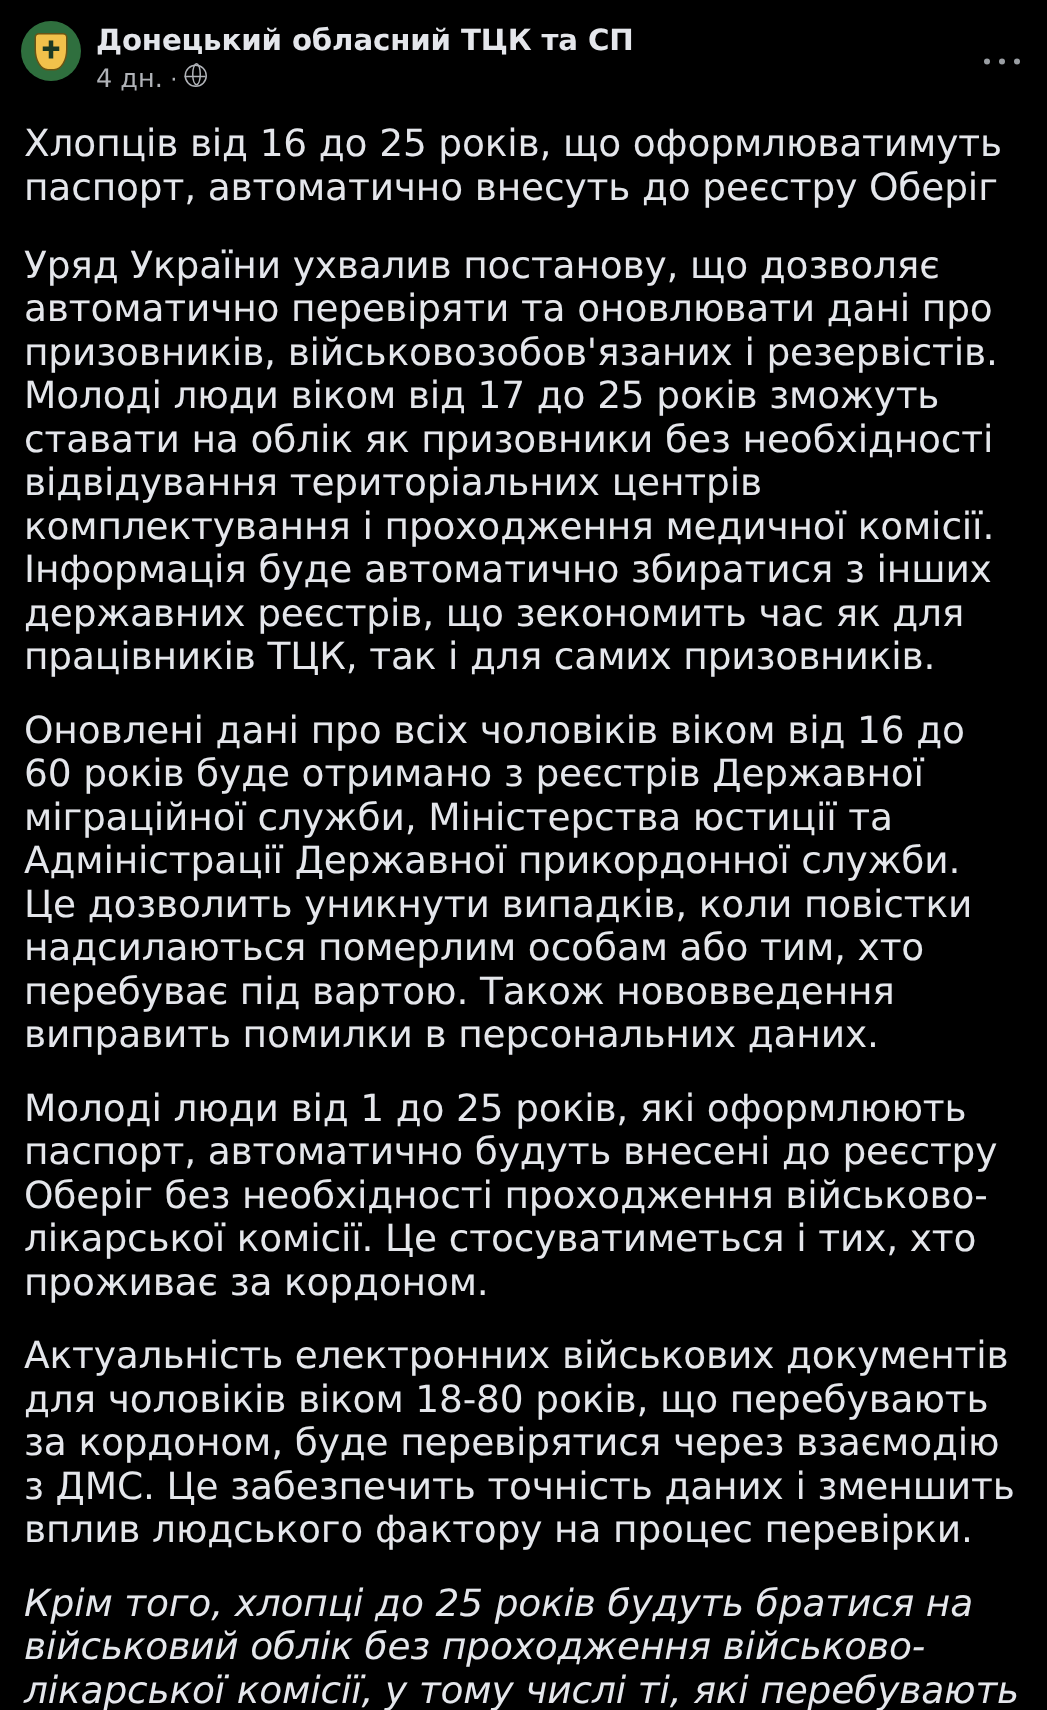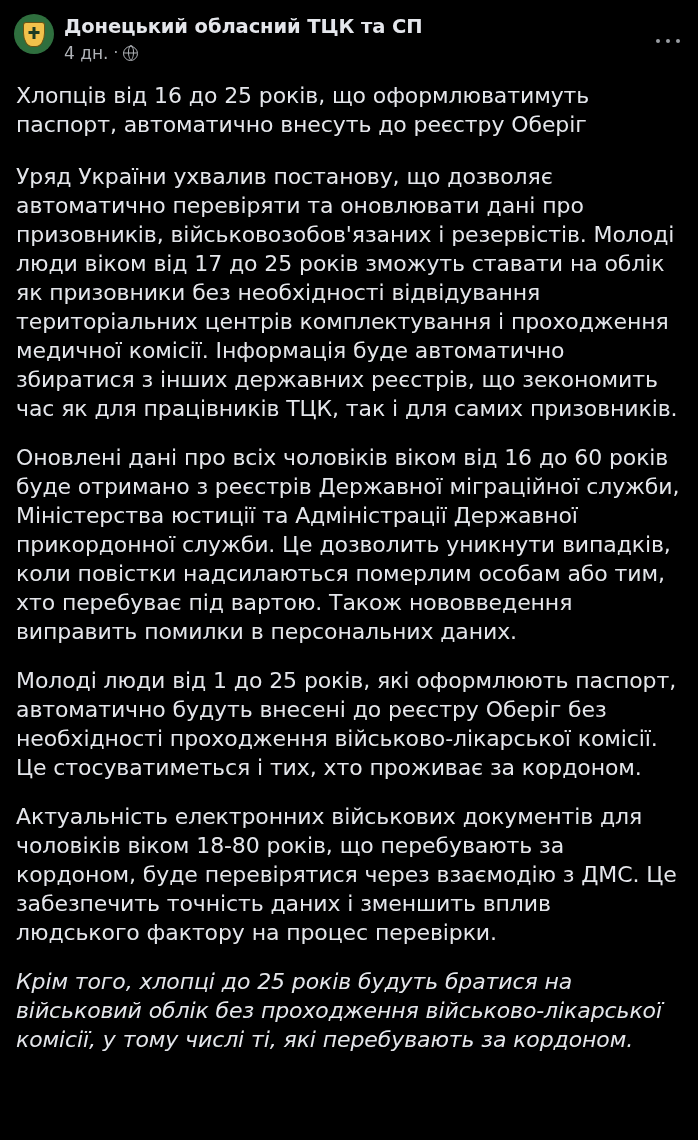--- a/index.html
+++ b/index.html
@@ -78,21 +78,20 @@
   .page-name {
     font-size: 19.5px;
     font-weight: bold;
     color: #e4e6eb;
     line-height: 23px;
     letter-spacing: -0.1px;
     white-space: nowrap;
   }
   .meta-row {
     display: flex;
-    align-items: center;
     margin-top: 5px;
     font-size: 17px;
     color: #b0b3b8;
     line-height: 20px;
   }
   .meta-time { }
   .meta-dot {
     margin: 0 5px;
     font-size: 15px;
     color: #b0b3b8;
@@ -143,21 +142,21 @@
     height: 4px;
     border-radius: 50%;
     background: #9a9ea3;
   }
   
   .post-body {
     padding: 16px 16px 18px 16px;
   }
   .post-body p {
     margin: 0 0 20px 0;
-    font-size: 22px;
+    font-size: 25px;
     line-height: 29px;
     color: #e4e6eb;
     letter-spacing: -0.1px;
   }
   .post-body p.lead {
     margin-bottom: 23px;
   }
   .post-body p:last-child {
     margin-bottom: 12px;
     font-style: italic;

